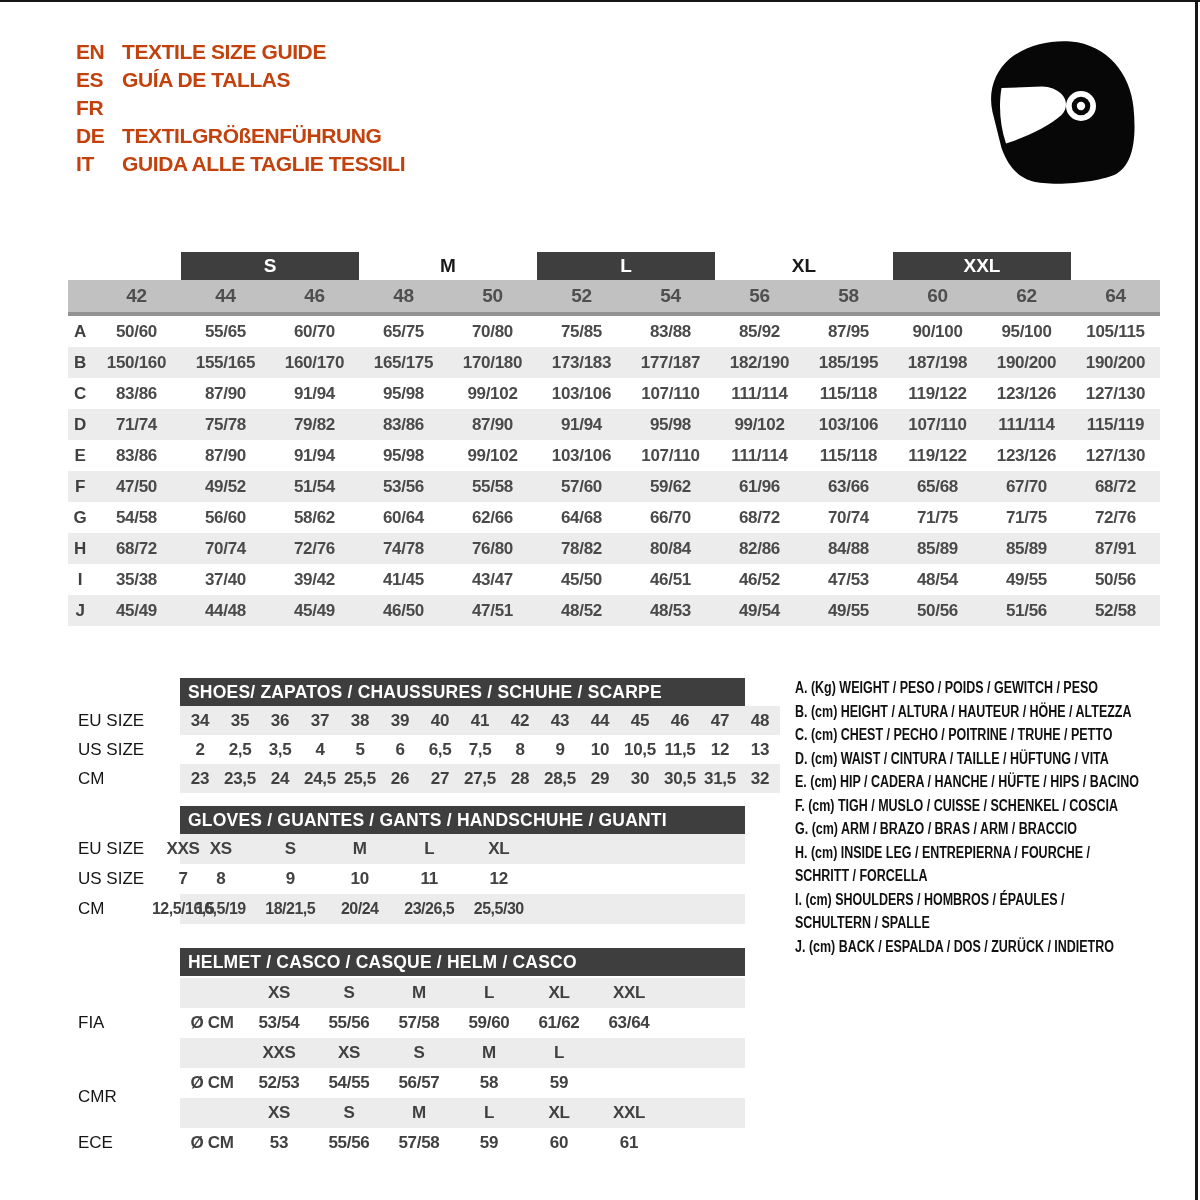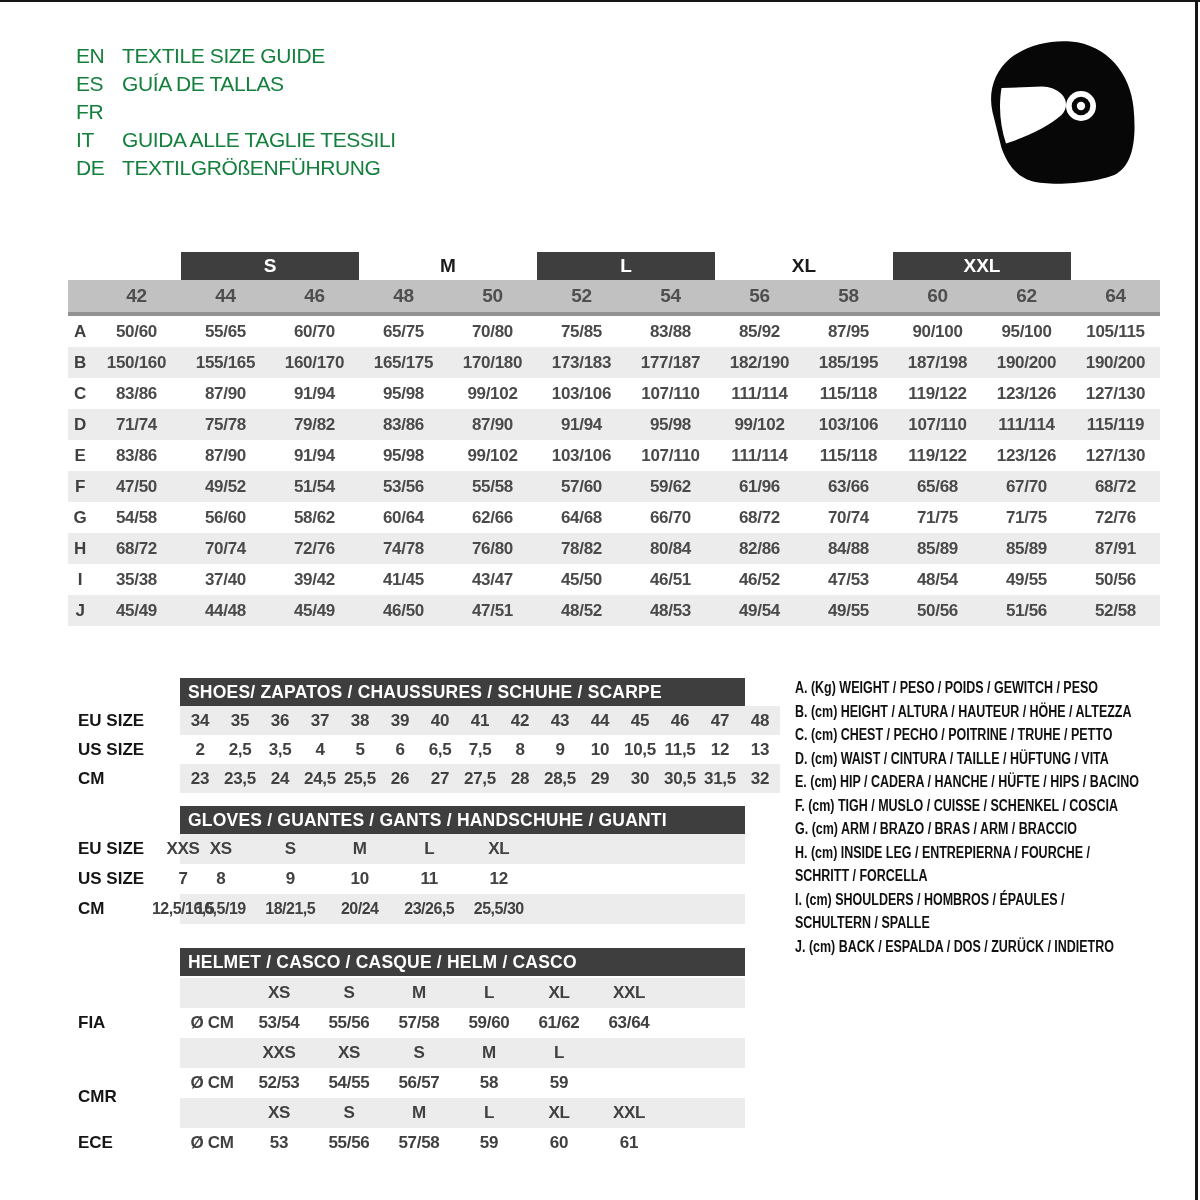--- a/index.html
+++ b/index.html
@@ -5,21 +5,21 @@
   html,body{margin:0;padding:0}
   body{width:1200px;height:1200px;background:#fff;overflow:hidden;
        font-family:"Liberation Sans",sans-serif;color:#111}
   .page{position:relative;width:1200px;height:1200px;background:#fff}
 
   .edge-top{position:absolute;left:0;top:0;width:1200px;height:2px;background:#161616}
   .edge-right{position:absolute;left:1195px;top:0;width:3px;height:1200px;background:#161616}
 
   
   .langs{position:absolute;left:76px;top:40px}
-  .lang-row{display:flex;height:28px;align-items:flex-end;font-weight:400;font-size:21px;letter-spacing:-0.4px;color:#15803d}
+  .lang-row{display:flex;height:28px;align-items:flex-start;font-weight:700;font-size:21px;letter-spacing:-0.4px;color:#c2410c}
   .lang-code{width:46px}
 
   
   .helmet-icon{position:absolute;left:982px;top:32px;width:165px;height:166px}
 
   
   .main-table{position:absolute;left:68px;top:252px;width:1092px}
   .main-grid{display:grid;grid-template-columns:24px repeat(12,1fr)}
   .size-band{height:28px}
   .grp{display:flex;align-items:center;justify-content:center;font-weight:700;font-size:19px;color:#1a1a1a}
@@ -29,21 +29,21 @@
   .cell{display:flex;align-items:center;justify-content:center;font-weight:700;font-size:17px;color:#4a4a4a;letter-spacing:-0.3px;white-space:nowrap}
   .trow{height:31px}
   .trow.stripe{background:var(--stripe,#ececec)}
   .rowlab{color:#3f3f3f}
 
   
   .sec-bar{position:absolute;left:180px;width:565px;height:28px;background:var(--bar,#3e3e3e);
            color:#fff;font-weight:700;font-size:17.5px;display:flex;align-items:center;
            padding-left:8px;box-sizing:border-box;letter-spacing:0.2px;white-space:nowrap}
   .side-label{position:absolute;left:78px;height:30px;display:flex;align-items:center;
-              font-weight:700;font-size:17px;color:#151515;white-space:nowrap}
+              font-weight:400;font-size:17px;color:#151515;white-space:nowrap}
   .sec-row{position:absolute;left:180px;display:grid;height:29px}
   .sec-row.stripe{background:var(--stripe,#ececec)}
   .sec-row .cell{color:#414141;font-size:17px}
   .shoes-row{width:600px;grid-template-columns:repeat(15,1fr)}
   .gloves-row{width:565px;grid-template-columns:6px repeat(6,69.5px) 1fr;height:30px}
   .gloves-row .cell{grid-row:1}
   .cm-tight .cell{font-size:16px;letter-spacing:-0.5px}
   .helm-wrap{position:absolute;left:180px;top:978px;width:565px;height:180px}
   .helm-row{left:0;width:565px;grid-template-columns:64px repeat(6,70px) 1fr;height:30px}
 
@@ -64,26 +64,26 @@
         <div class="lang-label">TEXTILE SIZE GUIDE</div>
       </div>
       <div class="lang-row">
         <div class="lang-code">ES</div>
         <div class="lang-label">GUÍA DE TALLAS</div>
       </div>
       <div class="lang-row">
         <div class="lang-code">FR</div>
       </div>
       <div class="lang-row">
+        <div class="lang-code">DE</div>
+        <div class="lang-label">TEXTILGRÖßENFÜHRUNG</div>
+      </div>
+      <div class="lang-row">
         <div class="lang-code">IT</div>
         <div class="lang-label">GUIDA ALLE TAGLIE TESSILI</div>
-      </div>
-      <div class="lang-row">
-        <div class="lang-code">DE</div>
-        <div class="lang-label">TEXTILGRÖßENFÜHRUNG</div>
       </div>
     </div>
 
   <svg class="helmet-icon" viewBox="0 0 110 110">
     <path fill="#070707" d="M59 6 C84 8 99 28 101 50 C103 70 101 87 90 94 C79 100 47 103 33 99 C23 96 17 88 13 77 L7 53 C4 40 8 26 19 17 C31 8 46 5 59 6 Z"></path>
     <path fill="#ffffff" d="M13 37 C11 49 12 62 16 74 L19 73 C33 68 45 62 53 55 C57 51 57 45 53 41 C50 38 45 36 40 36 Z"></path>
     <circle cx="66" cy="49" r="10" fill="#ffffff"></circle>
     <circle cx="66" cy="49" r="6.2" fill="#070707"></circle>
     <circle cx="66" cy="49" r="2.8" fill="#ffffff"></circle>
   </svg>

